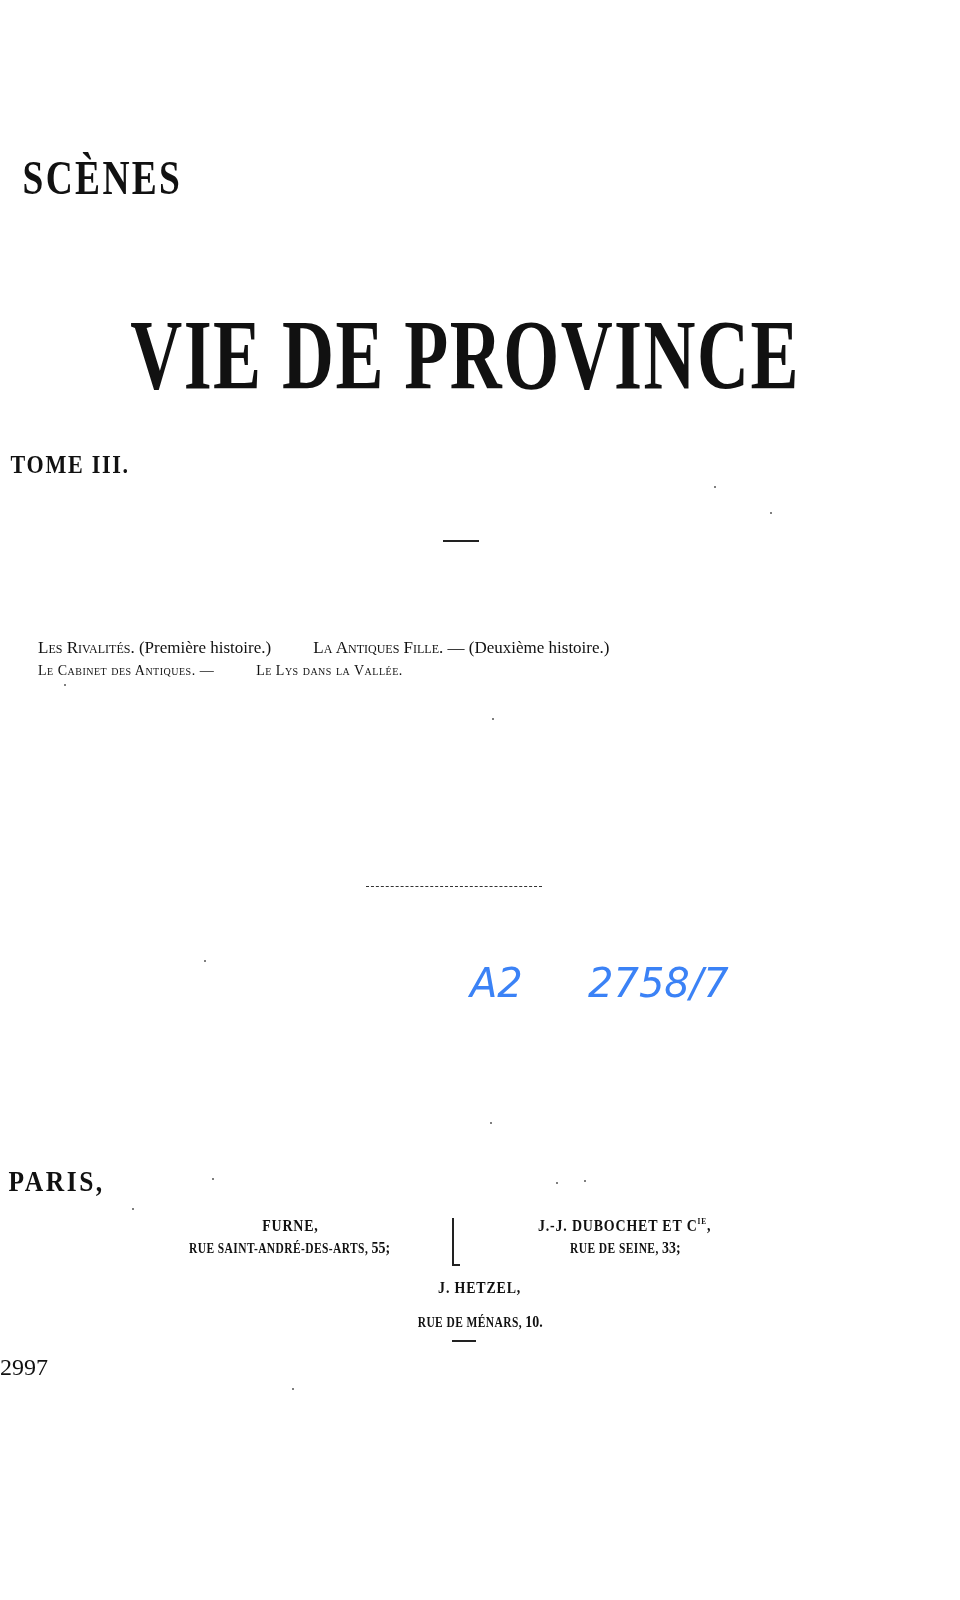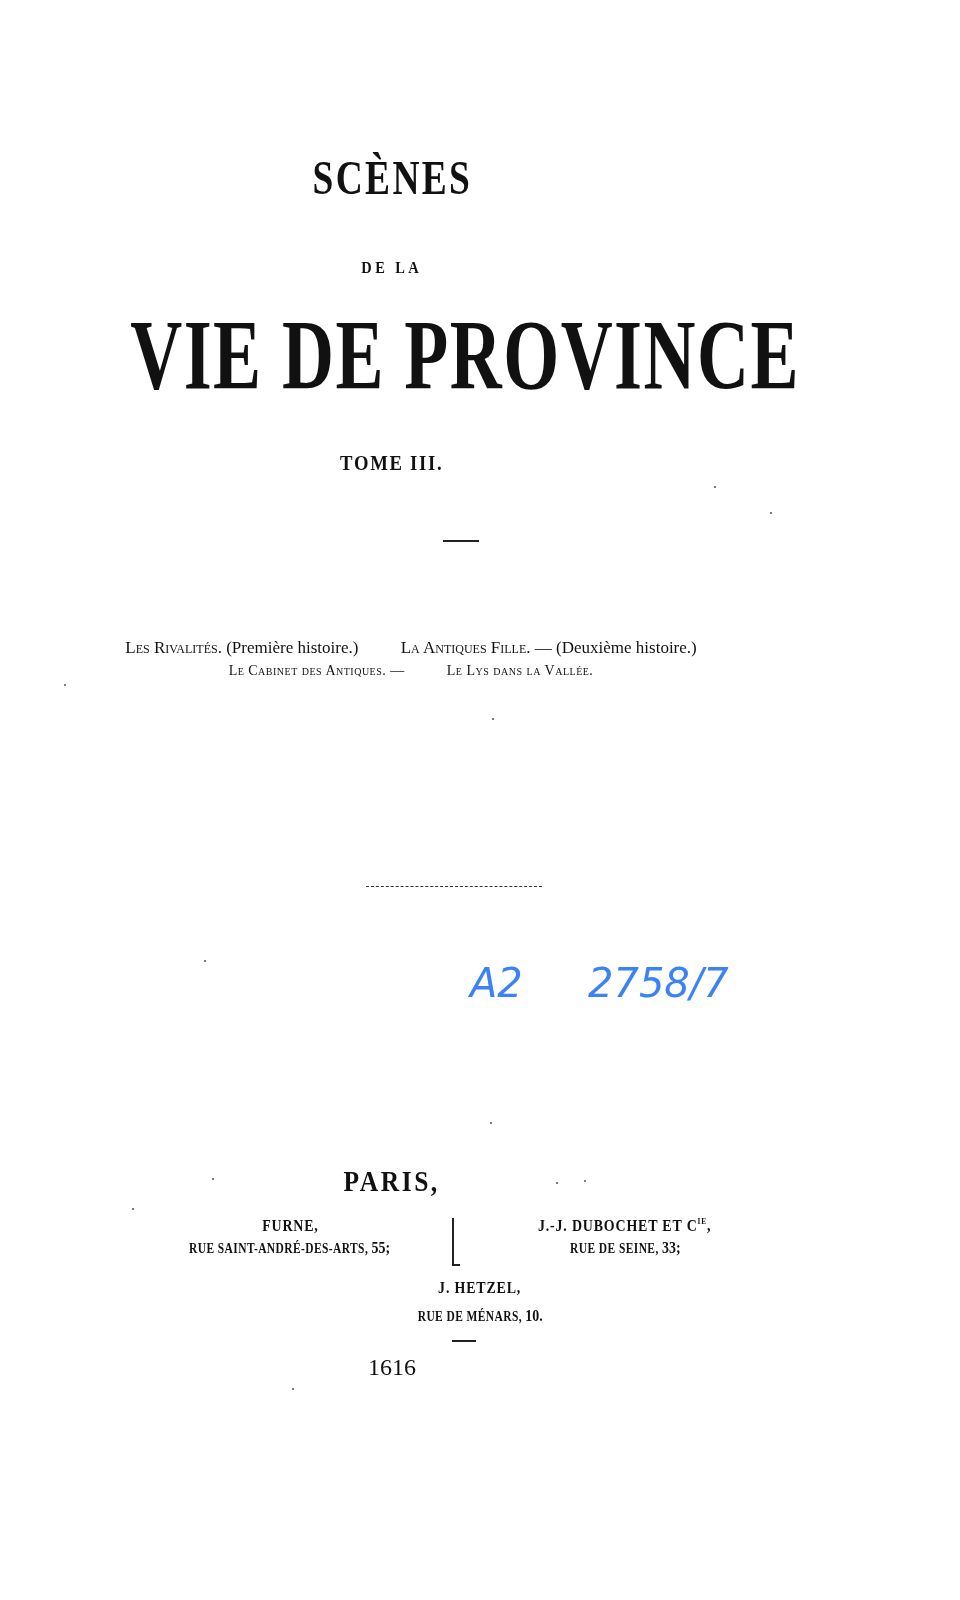--- a/index.html
+++ b/index.html
@@ -1,26 +1,26 @@
 <!DOCTYPE html>
 <html><head>
   <meta charset="utf-8">
   <style>
     html, body { margin: 0; padding: 0; background: #ffffff; }
     body { width: 960px; height: 1600px; position: relative; overflow: hidden; color: #111; font-family: "Liberation Serif", "DejaVu Serif", serif; }
     .page { position: absolute; left: 0; top: 0; width: 960px; height: 1600px; }
-    .abs { position: absolute; left: 0; width: 784px; text-align: center; white-space: nowrap; }
+    .abs { position: absolute; left: 0; width: 784px; white-space: nowrap; }
     .condensed { display: inline-block; transform-origin: center; }
     .t-scenes { top: 150px; font-size: 48px; font-weight: bold; letter-spacing: 3px; }
     .t-scenes .condensed { transform: scaleX(0.78); }
     .t-dela { top: 258px; font-size: 17px; font-weight: bold; letter-spacing: 4px; }
     .t-dela .condensed { transform: scaleX(0.85); }
     .t-vie { top: 300px; left: 0; font-size: 100px; font-weight: bold; letter-spacing: 2px; line-height: 110px; }
     .t-vie .condensed { transform: scaleX(0.72); }
-    .t-tome { top: 450px; font-size: 22px; font-weight: bold; letter-spacing: 2px; }
+    .t-tome { top: 450px; font-size: 26px; font-weight: bold; letter-spacing: 2px; }
     .t-tome .condensed { transform: scaleX(0.85); }
     .rule-short { position: absolute; height: 2px; background: #222; }
     .contents1 { top: 638px; font-size: 17px; }
     .contents2 { top: 663px; font-size: 14px; letter-spacing: 0.5px; }
     .sc { font-variant: small-caps; margin-left: 38px; }
     .dashed { position: absolute; top: 886px; left: 366px; width: 176px; border-top: 1px dashed #333; }
     .hand { position: absolute; top: 960px; font-family: "DejaVu Sans", sans-serif; font-size: 40px; font-style: italic; font-weight: normal; color: #3b82f6; }
     .paris { top: 1164px; font-size: 30px; font-weight: bold; letter-spacing: 3px; }
     .paris .condensed { transform: scaleX(0.85); }
     .pub { position: absolute; text-align: center; white-space: nowrap; font-weight: bold; }
@@ -34,23 +34,20 @@
   </style>
 </head>
 <body>
 
 <div class="page">
 
   <div class="abs t-scenes">
     <span class="condensed">SCÈNES</span>
   </div>
 
-  <div class="abs t-dela">
-    <span class="condensed">DE LA</span>
-  </div>
 
   <div class="abs t-vie">
     <span class="condensed">VIE DE PROVINCE</span>
   </div>
 
   <div class="abs t-tome">
     <span class="condensed">TOME III.</span>
   </div>
 
   <div class="rule-short" style="left:443px; top:540px; width:36px;"></div>
@@ -79,26 +76,26 @@
 
   <div class="bracket"></div>
 
   <div class="pub" style="left:490px; width:270px; top:1216px;">
     <div class="name"><span class="condensed"><span>J.-J. DUBOCHET ET C</span><sup style="font-size:9px;">IE</sup><span>,</span></span></div>
     <div style="margin-top:2px;"><span class="condensed"><span class="addr">RUE DE SEINE,</span> <span class="num">33;</span></span></div>
   </div>
 
   <div class="pub" style="left:300px; width:360px; top:1278px;">
     <div class="name"><span class="condensed">J. HETZEL,</span></div>
-    <div style="margin-top:8px;"><span class="condensed"><span class="addr">RUE DE MÉNARS,</span> <span class="num">10.</span></span></div>
+    <div style="margin-top:14px;"><span class="condensed"><span class="addr">RUE DE MÉNARS,</span> <span class="num">10.</span></span></div>
   </div>
 
   <div class="rule-short" style="left:452px; top:1340px; width:24px;"></div>
 
-  <div class="abs year">1616</div>
+  <div class="abs year">2997</div>
 
   <div class="speck" style="left:770px; top:512px;"></div>
   <div class="speck" style="left:714px; top:486px;"></div>
   <div class="speck" style="left:64px; top:684px;"></div>
   <div class="speck" style="left:492px; top:718px;"></div>
   <div class="speck" style="left:204px; top:960px;"></div>
   <div class="speck" style="left:132px; top:1208px;"></div>
   <div class="speck" style="left:212px; top:1178px;"></div>
   <div class="speck" style="left:556px; top:1182px;"></div>
   <div class="speck" style="left:584px; top:1180px;"></div>

